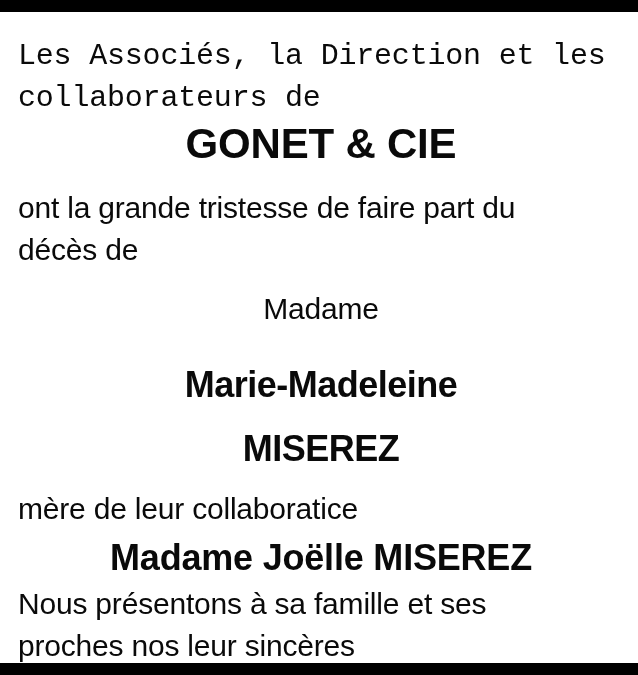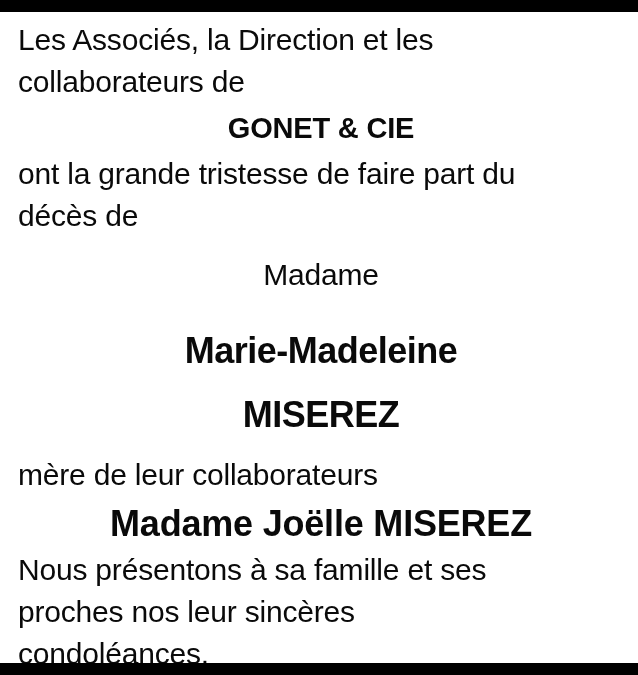--- a/index.html
+++ b/index.html
@@ -34,23 +34,23 @@
   }
   .para {
     margin: 0;
     font-size: 30px;
     line-height: 42px;
     letter-spacing: -0.2px;
     white-space: pre-line;
     text-align: left;
   }
   .center { text-align: center; }
-  .para-intro       { margin-top: 7px; }
-  .para-company     { margin-top: 2px; font-weight: bold; font-size: 29px; line-height: 46px; }
-  .para-statement   { margin-top: 2px; }
+  .para-intro       { margin-top: 23px; font-family: Liberation Mono, monospace; }
+  .para-company     { margin-top: 2px; font-weight: bold; font-size: 42px; line-height: 46px; }
+  .para-statement   { margin-top: 20px; }
   .para-honorific   { margin-top: 15px; line-height: 46px; }
   .para-deceased    { margin-top: 21px; font-weight: bold; font-size: 36px; line-height: 64px; letter-spacing: -0.5px; }
   .para-relation    { margin-top: 7px; }
   .para-relative    { margin-top: 4px; font-weight: bold; font-size: 36px; line-height: 48px; }
   .para-condolences { margin-top: 1px; }
 </style>
 </head>
 <body>
 
 <div class="frame">
@@ -63,21 +63,21 @@
     <p class="para center para-company">GONET &amp; CIE</p>
 
     <p class="para para-statement">ont la grande tristesse de faire part du
 décès de</p>
 
     <p class="para center para-honorific">Madame</p>
 
     <p class="para center para-deceased">Marie-Madeleine
 MISEREZ</p>
 
-    <p class="para para-relation">mère de leur collaborateurs</p>
+    <p class="para para-relation">mère de leur collaboratice</p>
 
     <p class="para center para-relative">Madame Joëlle MISEREZ</p>
 
     <p class="para para-condolences">Nous présentons à sa famille et ses
 proches nos leur sincères
 condoléances.</p>
   </div>
 
   <div class="rule rule-bottom"></div>
 </div>

